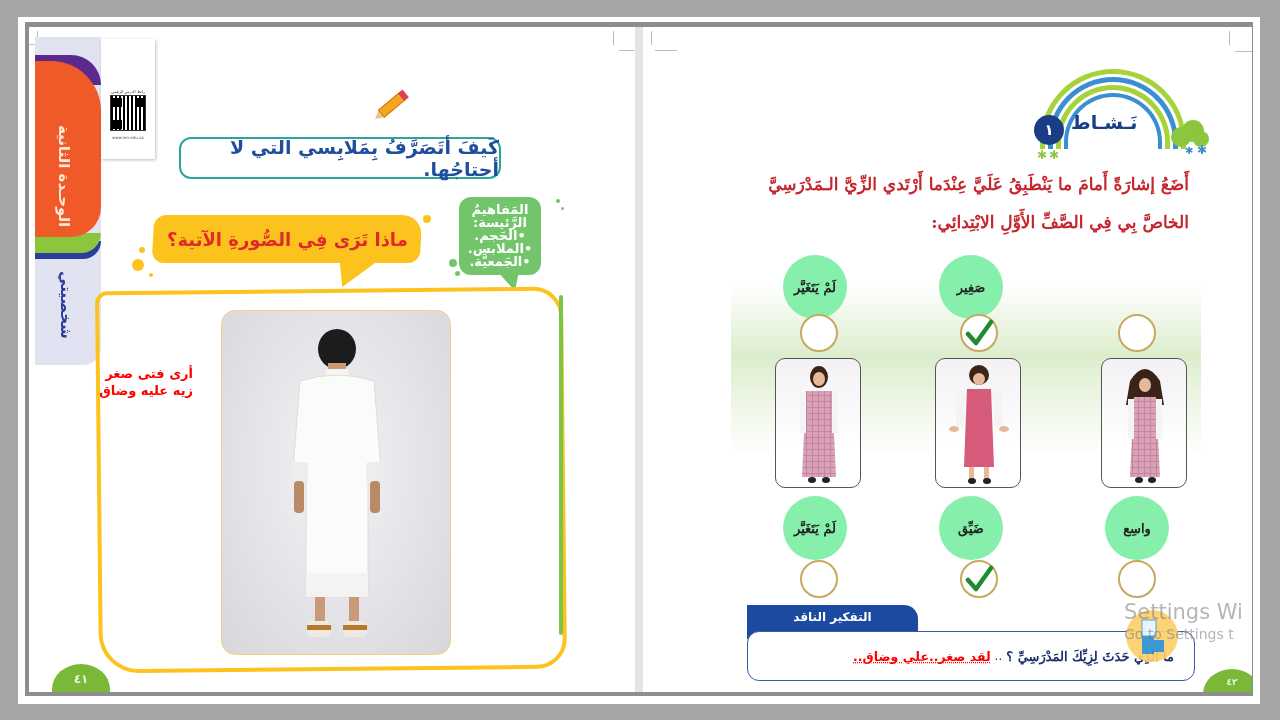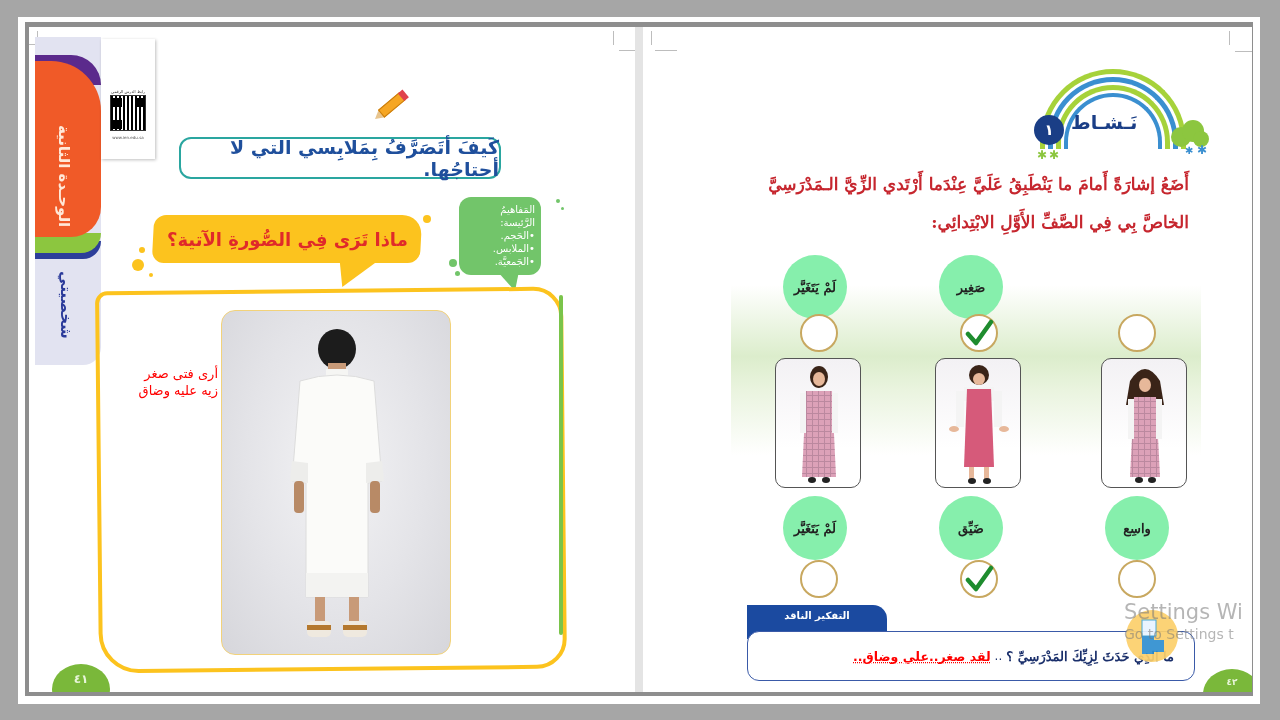--- a/index.html
+++ b/index.html
@@ -41,31 +41,31 @@
     display: flex; align-items: center; justify-content: center; direction: rtl; }
   .title-box span { color: #1f4f9c; font-size: 19px; font-weight: bold; font-family: "DejaVu Sans", sans-serif; }
 
   .yellow-bubble { position: absolute; left: 124px; top: 188px; width: 268px; height: 48px; background: #fcc31e; border-radius: 12px 20px 12px 12px; transform: skewX(-3deg);
     display: flex; align-items: center; justify-content: center; direction: rtl; }
   .yellow-bubble span { color: #e02a2a; font-weight: bold; font-size: 18px; transform: skewX(3deg); }
   .yellow-tail { position: absolute; left: 306px; top: 234px; width: 0; height: 0; border-left: 12px solid transparent; border-right: 26px solid transparent; border-top: 26px solid #fcc31e; transform: skewX(-20deg); }
   .dot { position: absolute; border-radius: 50%; }
 
   .green-bubble { position: absolute; left: 430px; top: 170px; width: 82px; height: 78px; background: #72c56a; border-radius: 12px; padding: 6px 6px; direction: rtl; }
-  .green-bubble div { color: #ffffff; font-size: 10px; line-height: 13px; text-align: right; }
+  .green-bubble div { color: #ffffff; font-size: 13px; line-height: 13px; text-align: center; font-weight: bold; }
   .green-tail { position: absolute; left: 468px; top: 244px; width: 0; height: 0; border-left: 18px solid transparent; border-right: 4px solid transparent; border-top: 20px solid #72c56a; }
 
   .frame-main { position: absolute; left: 68px; top: 262px; width: 468px; height: 382px; border: 4px solid #fcc31e; border-radius: 12px 30px 30px 40px; transform: rotate(-0.6deg); }
   .frame-green-edge { position: absolute; left: 530px; top: 268px; width: 4px; height: 340px; background: #7ac44a; border-radius: 2px; }
 
   .photo-frame { position: absolute; left: 192px; top: 283px; width: 230px; height: 345px; border: 1.5px solid #f2d27a; border-radius: 14px; overflow: hidden;
     background: radial-gradient(ellipse at 50% 45%, #f3f3f5 0%, #e4e4e8 55%, #d6d6db 100%); }
   .boy { position: absolute; left: 0; top: 0; width: 230px; height: 345px; }
 
-  .answer-text { position: absolute; left: 79px; top: 338px; width: 110px; direction: rtl; text-align: right; color: #ff0000; font-weight: normal; font-size: 13px; line-height: 17px; }
+  .answer-text { position: absolute; left: 54px; top: 338px; width: 110px; direction: rtl; text-align: right; color: #ff0000; font-weight: bold; font-size: 13px; line-height: 17px; }
 
   .page-num-left { position: absolute; left: 23px; top: 637px; width: 58px; height: 50px; background: #7ab83a; border-radius: 50%; }
   .page-num-left span { position: absolute; left: 0; top: 8px; width: 100%; text-align: center; color: #e8f5d9; font-size: 12px; font-weight: bold; }
 
   
   .page-right { position: absolute; left: 614px; top: 0; width: 609px; height: 665px; overflow: hidden; }
   .rainbow { position: absolute; left: 385px; top: 38px; width: 170px; height: 100px; }
   .rainbow .arc { position: absolute; border-style: solid; border-bottom: none; border-radius: 90px 90px 0 0; border-color: transparent; }
   .activity-title { position: absolute; left: 428px; top: 84px; color: #1a3e86; font-size: 19px; font-weight: bold; direction: rtl; }
   .activity-num { position: absolute; left: 391px; top: 88px; width: 30px; height: 30px; border-radius: 50%; background: #1a3e86; color: #fff; font-weight: bold; font-size: 15px; display: flex; align-items: center; justify-content: center; }
@@ -74,21 +74,21 @@
   .instruction { position: absolute; left: 96px; top: 138px; width: 450px; direction: rtl; text-align: right; color: #c6262e; font-family: "DejaVu Serif", serif; font-weight: bold; font-size: 17px; line-height: 38px; }
 
   .green-band { position: absolute; left: 88px; top: 258px; width: 470px; height: 170px; background: linear-gradient(180deg, rgba(255,255,255,0) 0%, #dcedcc 42%, #eaf4df 62%, rgba(255,255,255,0) 100%); }
 
   .word-circle { position: absolute; width: 64px; height: 64px; border-radius: 50%; background: #86efac; display: flex; align-items: center; justify-content: center; direction: rtl; font-family: "DejaVu Serif", serif; font-weight: bold; font-size: 13px; color: #222; }
   .check-circle { position: absolute; width: 38px; height: 38px; border-radius: 50%; border: 2px solid #c8a860; background: #fff; display: flex; align-items: center; justify-content: center; }
   .check-circle svg { width: 30px; height: 30px; }
   .girl-card { position: absolute; width: 86px; height: 130px; border: 1.5px solid #555; border-radius: 10px; background: linear-gradient(180deg, #f3f1f4 0%, #ffffff 70%); overflow: hidden; }
   .girl-card svg { width: 86px; height: 130px; }
 
-  .ct-tab { position: absolute; left: 104px; top: 578px; width: 140px; height: 34px; background: #1b4aa0; border-radius: 0 14px 0 0; color: #fff; font-weight: bold; font-size: 10px; direction: rtl; text-align: center; padding-top: 5px; }
+  .ct-tab { position: absolute; left: 104px; top: 578px; width: 171px; height: 34px; background: #1b4aa0; border-radius: 0 14px 0 0; color: #fff; font-weight: bold; font-size: 12px; direction: rtl; text-align: center; padding-top: 5px; }
   .ct-box { position: absolute; left: 104px; top: 604px; width: 448px; height: 50px; border: 1.8px solid #3a5aa8; border-radius: 12px; background: #fff; direction: rtl; display: flex; align-items: center; padding-right: 20px; }
   .ct-box .q { color: #1a2f6b; font-family: "DejaVu Serif", serif; font-weight: bold; font-size: 13px; }
   .ct-box .dots { color: #1a2f6b; font-size: 12px; margin: 0 4px; }
   .ct-box .ans { color: #ff0000; font-weight: bold; font-size: 12.5px; text-decoration: underline dotted; }
 
   .puzzle-icon { position: absolute; left: 483px; top: 583px; width: 52px; height: 52px; border-radius: 50%; background: #fcd06b; opacity: 0.92; }
   .page-num-right { position: absolute; left: 560px; top: 642px; width: 58px; height: 50px; background: #7ab83a; border-radius: 50%; }
   .page-num-right span { position: absolute; left: 0; top: 8px; width: 100%; text-align: center; color: #e8f5d9; font-size: 9px; font-weight: bold; }
 
   .watermark { position: absolute; left: 1124px; top: 600px; color: rgba(120,120,120,0.55); font-family: "DejaVu Sans", sans-serif; pointer-events: none; white-space: nowrap; }

